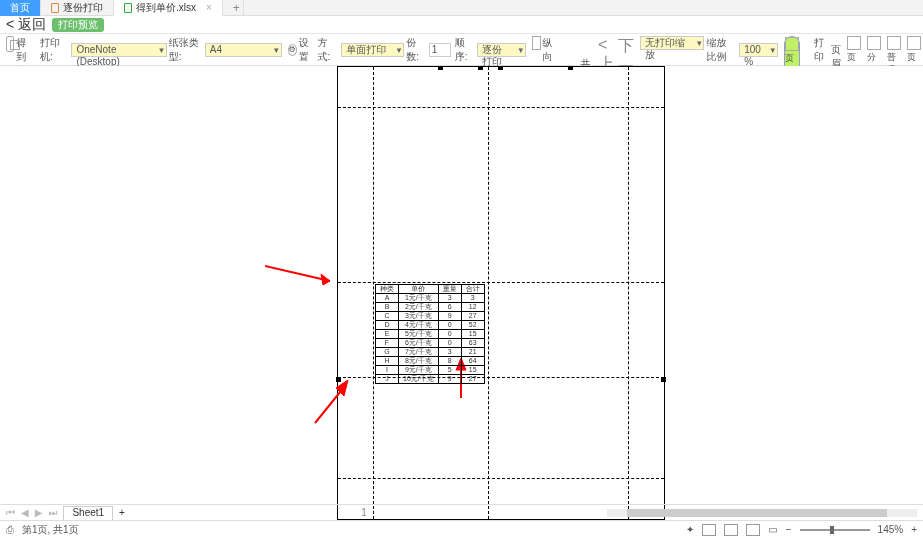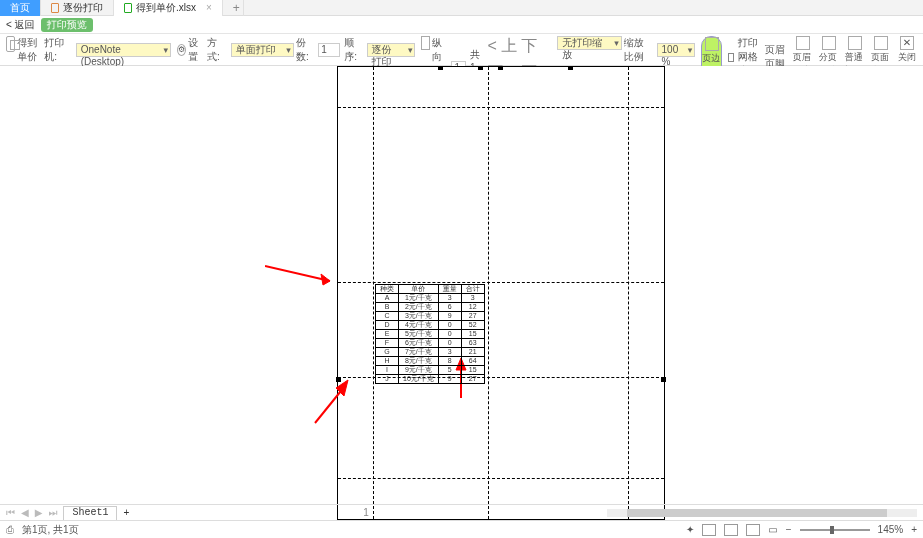--- a/index.html
+++ b/index.html
@@ -8,21 +8,21 @@
 
 .tabs { height: 16px; background: #f3f3f3; display: flex; align-items: center; border-bottom: 1px solid #ddd; }
 .tab { height: 16px; padding: 0 10px; font-size: 10px; display: flex; align-items: center; gap: 4px; border-right: 1px solid #e0e0e0; cursor: default; }
 .tab-home { background: #409eff; color: #fff; }
 .icon-doc { display: inline-block; width: 8px; height: 10px; border: 1px solid #d84; border-radius: 1px; }
 .icon-xls { display: inline-block; width: 8px; height: 10px; border: 1px solid #2a2; border-radius: 1px; }
 .tab-plus { width: 16px; text-align: center; font-size: 12px; color: #888; }
 
 
 .backrow { height: 18px; display: flex; align-items: center; gap: 6px; padding: 0 6px; border-bottom: 1px solid #e5e5e5; }
-.back { font-size: 10px; color: #333; }
+.back { font-size: 14px; color: #333; }
 .preview-btn { background: #6cbf6c; color: #fff; font-size: 10px; height: 14px; line-height: 14px; padding: 0 6px; border-radius: 3px; }
 
 
 .toolbar { height: 32px; border-bottom: 1px solid #ddd; display: flex; align-items: flex-start; padding: 2px 6px 0 6px; gap: 6px; font-size: 10px; color: #555; }
 .tb-col { display: flex; flex-direction: row; gap: 2px; }
 .tb-row { display: flex; align-items: center; gap: 4px; }
 .printer-icon { width: 16px; height: 16px; border: 1px solid #aaa; border-radius: 2px; position: relative; }
 .printer-icon::after { content: ""; position: absolute; left: 3px; top: 3px; width: 8px; height: 8px; border: 1px solid #aaa; }
 .dd { border: 1px solid #ccc; height: 14px; line-height: 12px; padding: 0 14px 0 4px; background: #fef9c3; font-size: 10px; position: relative; }
 .dd::after { content: "▾"; position: absolute; right: 2px; top: 0; font-size: 9px; color: #666; }
@@ -54,21 +54,21 @@
 
 .arrow { position: absolute; stroke: red; fill: red; }
 
 .tbl { position: absolute; left: 375px; top: 218px; border-collapse: collapse; font-size: 7px; }
 .tbl th, .tbl td { border: 1px solid #000; padding: 0 4px; height: 8px; line-height: 8px; text-align: center; }
 .tbl th { font-weight: normal; }
 
 
 .sheet-row { position: absolute; bottom: 18px; left: 0; right: 0; height: 16px; border-top: 1px solid #ddd; display: flex; align-items: center; padding: 0 6px; gap: 6px; font-size: 10px; }
 .nav-btn { color: #bbb; }
-.sheet-tab { padding: 0 8px; border: 1px solid #ccc; border-bottom: none; background: #fff; height: 14px; line-height: 12px; font-family: Liberation Mono, monospace; }
+.sheet-tab { padding: 0 8px; border: 1px solid #ccc; border-bottom: none; background: #fff; height: 14px; line-height: 12px; }
 .scroll-track { margin-left: auto; width: 310px; height: 8px; background: #eee; position: relative; }
 .scroll-thumb { position: absolute; left: 20px; width: 260px; top: 0; bottom: 0; background: #ccc; }
 
 
 .status { position: absolute; bottom: 0; left: 0; right: 0; height: 18px; border-top: 1px solid #ddd; display: flex; align-items: center; padding: 0 6px; font-size: 10px; color: #555; gap: 8px; }
 .status .right { margin-left: auto; display: flex; align-items: center; gap: 8px; }
 .view-btn { width: 14px; height: 12px; border: 1px solid #999; }
 .zoom-slider { width: 70px; height: 2px; background: #999; position: relative; }
 .zoom-slider .knob { position: absolute; left: 30px; top: -3px; width: 4px; height: 8px; background: #666; }
 </style>
@@ -96,20 +96,24 @@
 
 <div class="toolbar">
   <div class="tb-col">
     <div class="printer-icon"></div>
     <span class="lbl">得到单价</span>
   </div>
   <div class="tb-col">
     <div class="tb-row">
       <span class="lbl">打印机:</span>
       <span class="dd" style="width:110px">OneNote (Desktop)</span>
+    </div>
+    <div class="tb-row">
+      <span class="lbl">纸张类型:</span>
+      <span class="dd" style="width:96px">A4</span>
     </div>
   </div>
   <div class="tb-col" style="align-items:center">
     <span style="border:1px solid #aaa;border-radius:50%;width:12px;height:12px;font-size:8px;text-align:center">⚙</span>
     <span class="lbl">设置</span>
   </div>
   <div class="tb-col">
     <div class="tb-row">
       <span class="lbl">方式:</span>
       <span class="dd" style="width:70px">单面打印</span>

